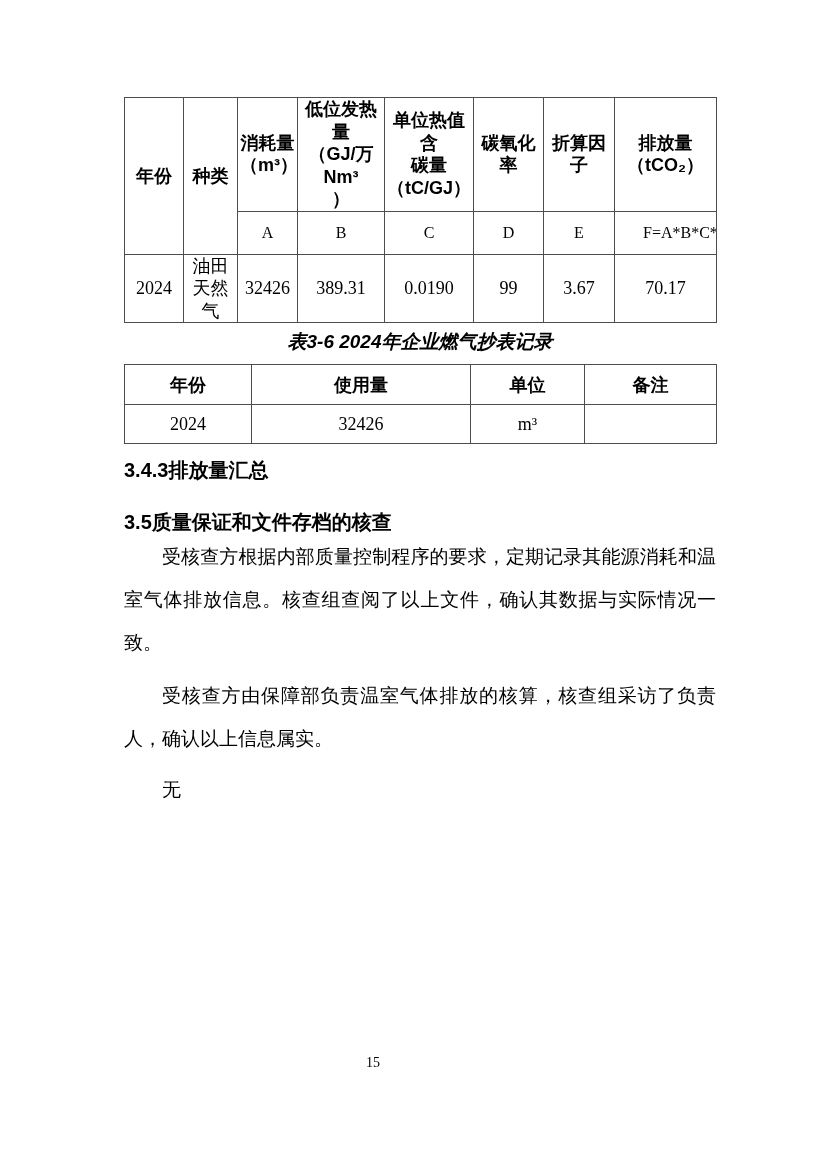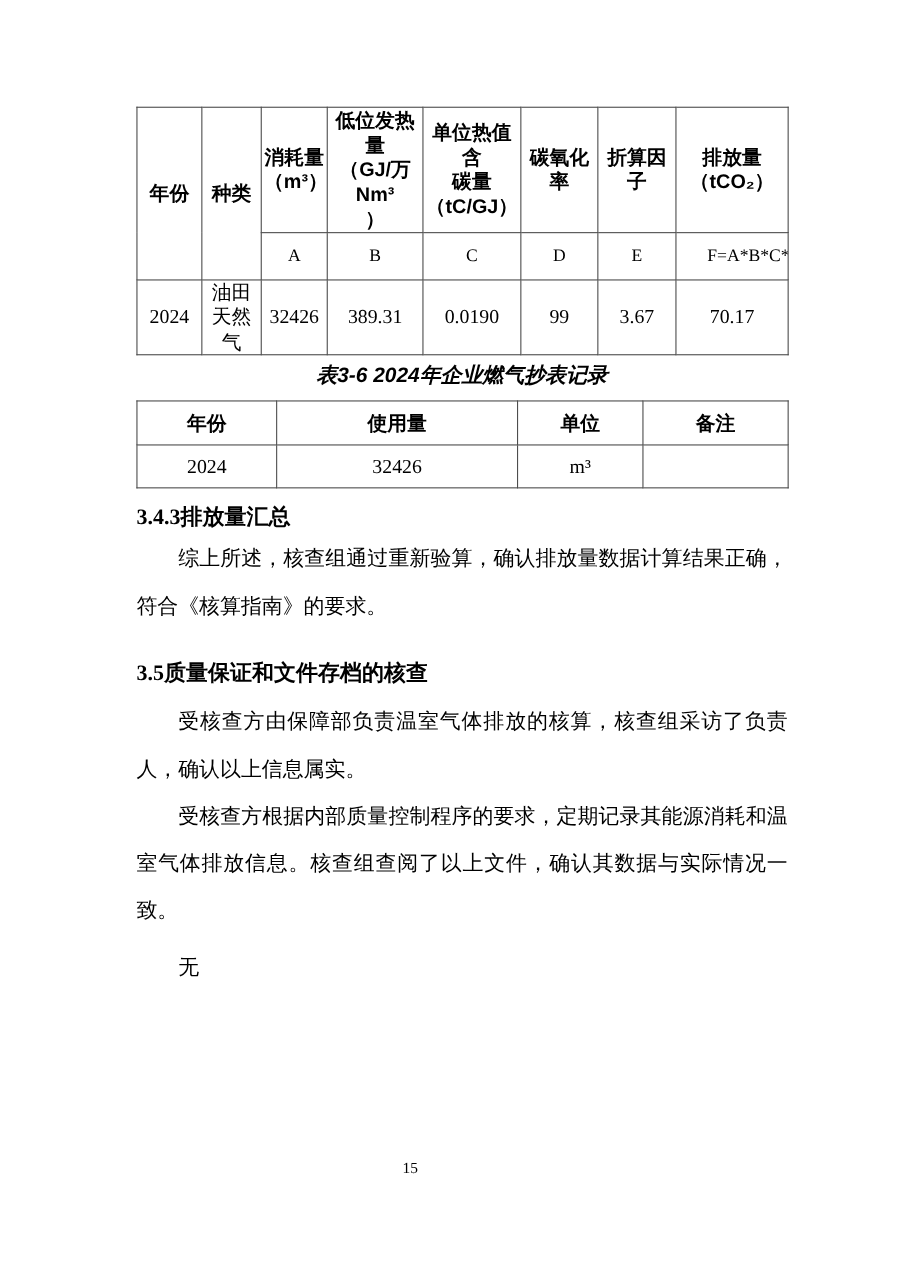--- a/index.html
+++ b/index.html
@@ -65,21 +65,21 @@
     font-family: "Liberation Sans", "DejaVu Sans", sans-serif;
     font-weight: bold;
     font-size: 19px;
     text-align: center;
     line-height: 26px;
     font-style: italic;
   }
   .caption-36 { margin: 6px 0 9px 0; }
   .caption-37 { margin: 12px 0 8px 0; }
   .heading {
-    font-family: Liberation Serif, serif;
+    font-family: Liberation Sans, sans-serif;
     font-weight: bold;
     font-size: 20px;
     line-height: 26px;
     text-align: left;
   }
   .heading-343 { margin-top: 13px; }
   .heading-35 { margin-top: 26px; }
   .heading-36 { margin-top: 12px; }
   .para {
     font-size: 19px;
@@ -177,26 +177,25 @@
         <td>m³</td>
         <td></td>
       </tr>
     </tbody>
       </table>
 
     <div class="heading heading-343">3.4.3排放量汇总</div>
 
 
 
-    <p class="para para-summary">综上所述，核查组通过重新验算，确认排放量数据计算结果正确，符合《核算指南》的要求。</p>
 
     <div class="heading heading-35">3.5质量保证和文件存档的核查</div>
 
+    <p class="para">受核查方根据内部质量控制程序的要求，定期记录其能源消耗和温室气体排放信息。核查组查阅了以上文件，确认其数据与实际情况一致。</p>
     <p class="para para-qa1">受核查方由保障部负责温室气体排放的核算，核查组采访了负责人，确认以上信息属实。</p>
-    <p class="para">受核查方根据内部质量控制程序的要求，定期记录其能源消耗和温室气体排放信息。核查组查阅了以上文件，确认其数据与实际情况一致。</p>
 
 
     <p class="para para-none">无</p>
 
   </div>
 
   <div class="page-footer">15</div>
 </div>
 
 </body></html>

